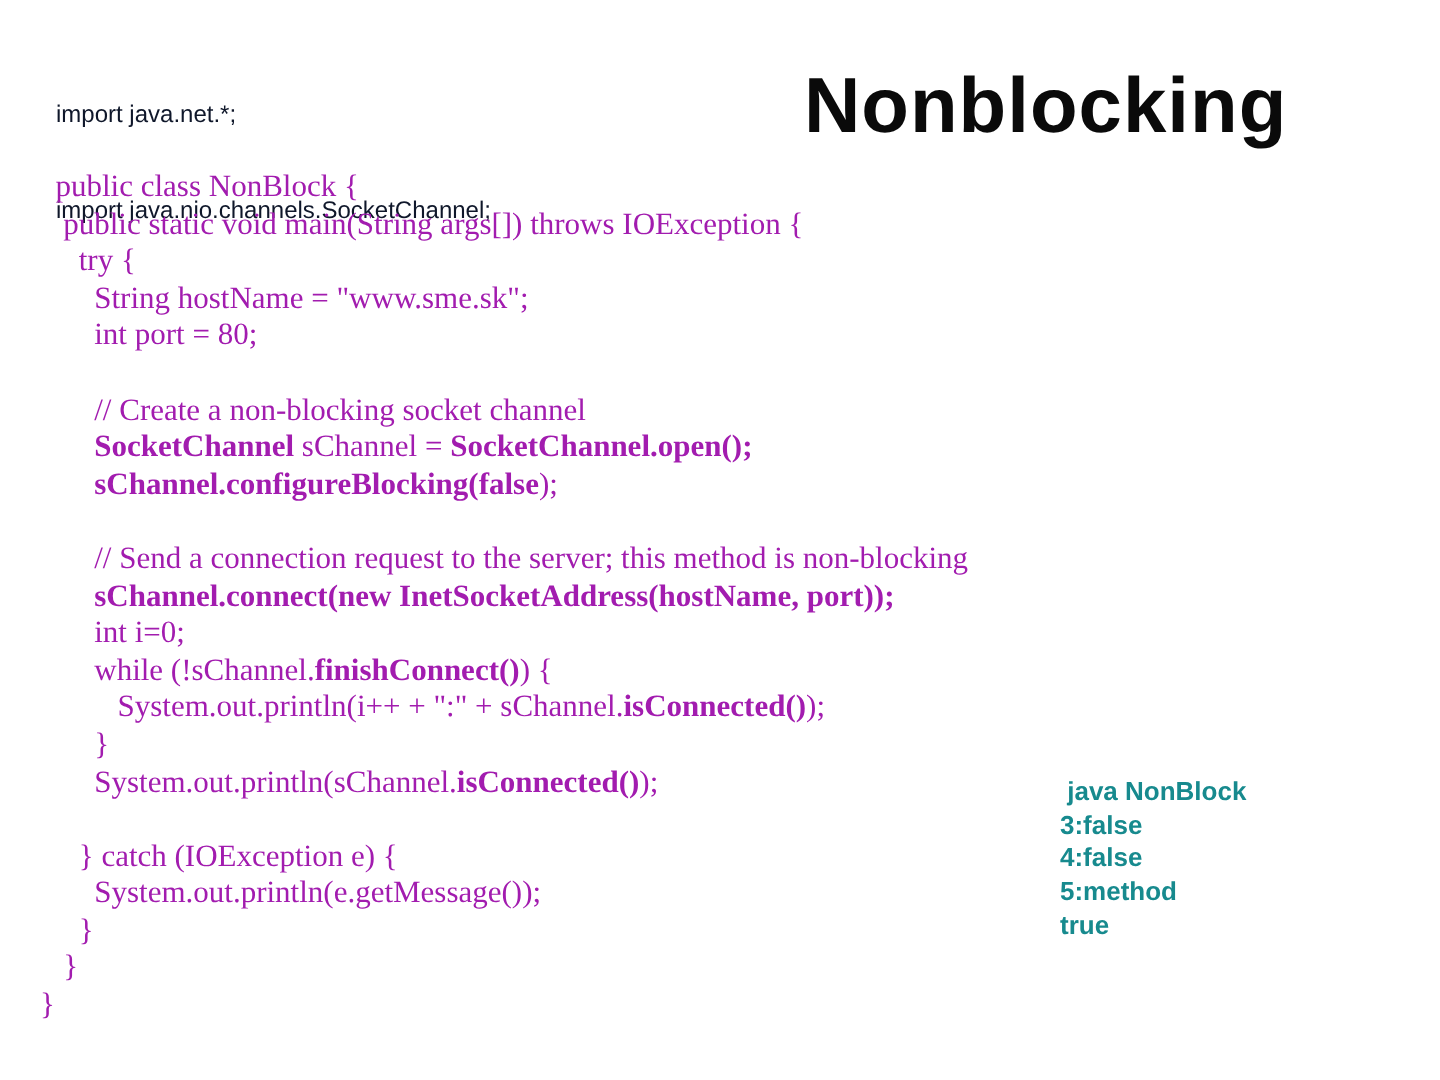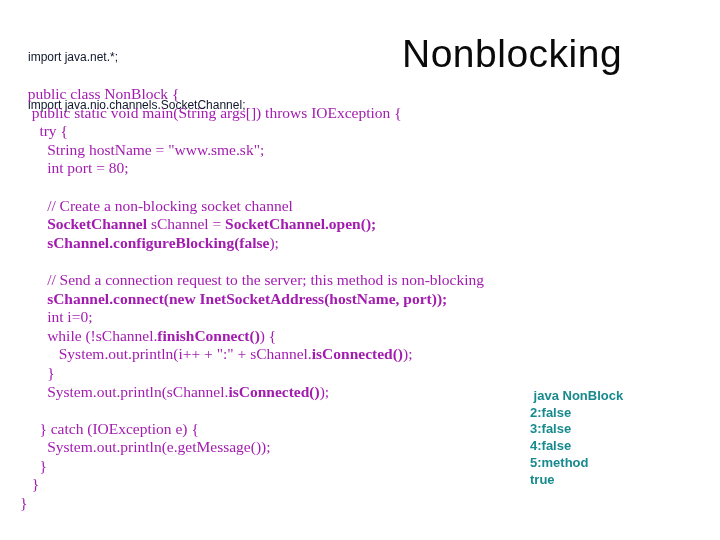--- a/index.html
+++ b/index.html
@@ -18,21 +18,21 @@
     line-height: 16px;
     white-space: pre;
     color: #0f172a;
   }
   .title {
     position: absolute;
     left: 402px; top: 31px;
     margin: 0;
     font-size: 39px;
     line-height: 46px;
-    font-weight: 400;
+    font-weight: 700;
     letter-spacing: 0.5px;
     color: #0a0a0a;
   }
   .code {
     position: absolute;
     left: 20px; top: 85px;
     margin: 0;
     font-family: Liberation Serif, serif;
     font-size: 15.5px;
     line-height: 18.6px;
@@ -54,13 +54,13 @@
 
 <div class="imports">
   <div>import java.net.*;</div>
   <div>import java.nio.channels.SocketChannel;</div>
 </div>
 
 <h1 class="title">Nonblocking</h1>
 
 <pre class="code"><div><span>  public class NonBlock {</span></div><div><span>   public static void main(String args[]) throws IOException {</span></div><div><span>     try {</span></div><div><span>       String hostName = "www.sme.sk";</span></div><div><span>       int port = 80;</span></div><div>&nbsp;</div><div><span>       // Create a non-blocking socket channel</span></div><div><span>       </span><span class="b">SocketChannel</span><span> sChannel = </span><span class="b">SocketChannel.open();</span></div><div><span>       </span><span class="b">sChannel.configureBlocking(false</span><span>);</span></div><div>&nbsp;</div><div><span>       // Send a connection request to the server; this method is non-blocking</span></div><div><span>       </span><span class="b">sChannel.connect(new InetSocketAddress(hostName, port));</span></div><div><span>       int i=0;</span></div><div><span>       while (!sChannel.</span><span class="b">finishConnect()</span><span>) {</span></div><div><span>          System.out.println(i++ + ":" + sChannel.</span><span class="b">isConnected()</span><span>);</span></div><div><span>       }</span></div><div><span>       System.out.println(sChannel.</span><span class="b">isConnected()</span><span>);</span></div><div>&nbsp;</div><div><span>     } catch (IOException e) {</span></div><div><span>       System.out.println(e.getMessage());</span></div><div><span>     }</span></div><div><span>   }</span></div><div><span>}</span></div></pre>
 
-<div class="output" style="color: rgb(23, 138, 142); margin-top: 16px;"><div> java NonBlock</div><div>2:false</div><div>3:false</div><div>4:false</div><div>5:method</div><div>true</div></div>
+<div class="output" style="color: rgb(23, 138, 142); margin-top: 16px;"><div> java NonBlock</div><div>3:false</div><div>4:false</div><div>5:method</div><div>true</div></div>
 
 </body></html>

